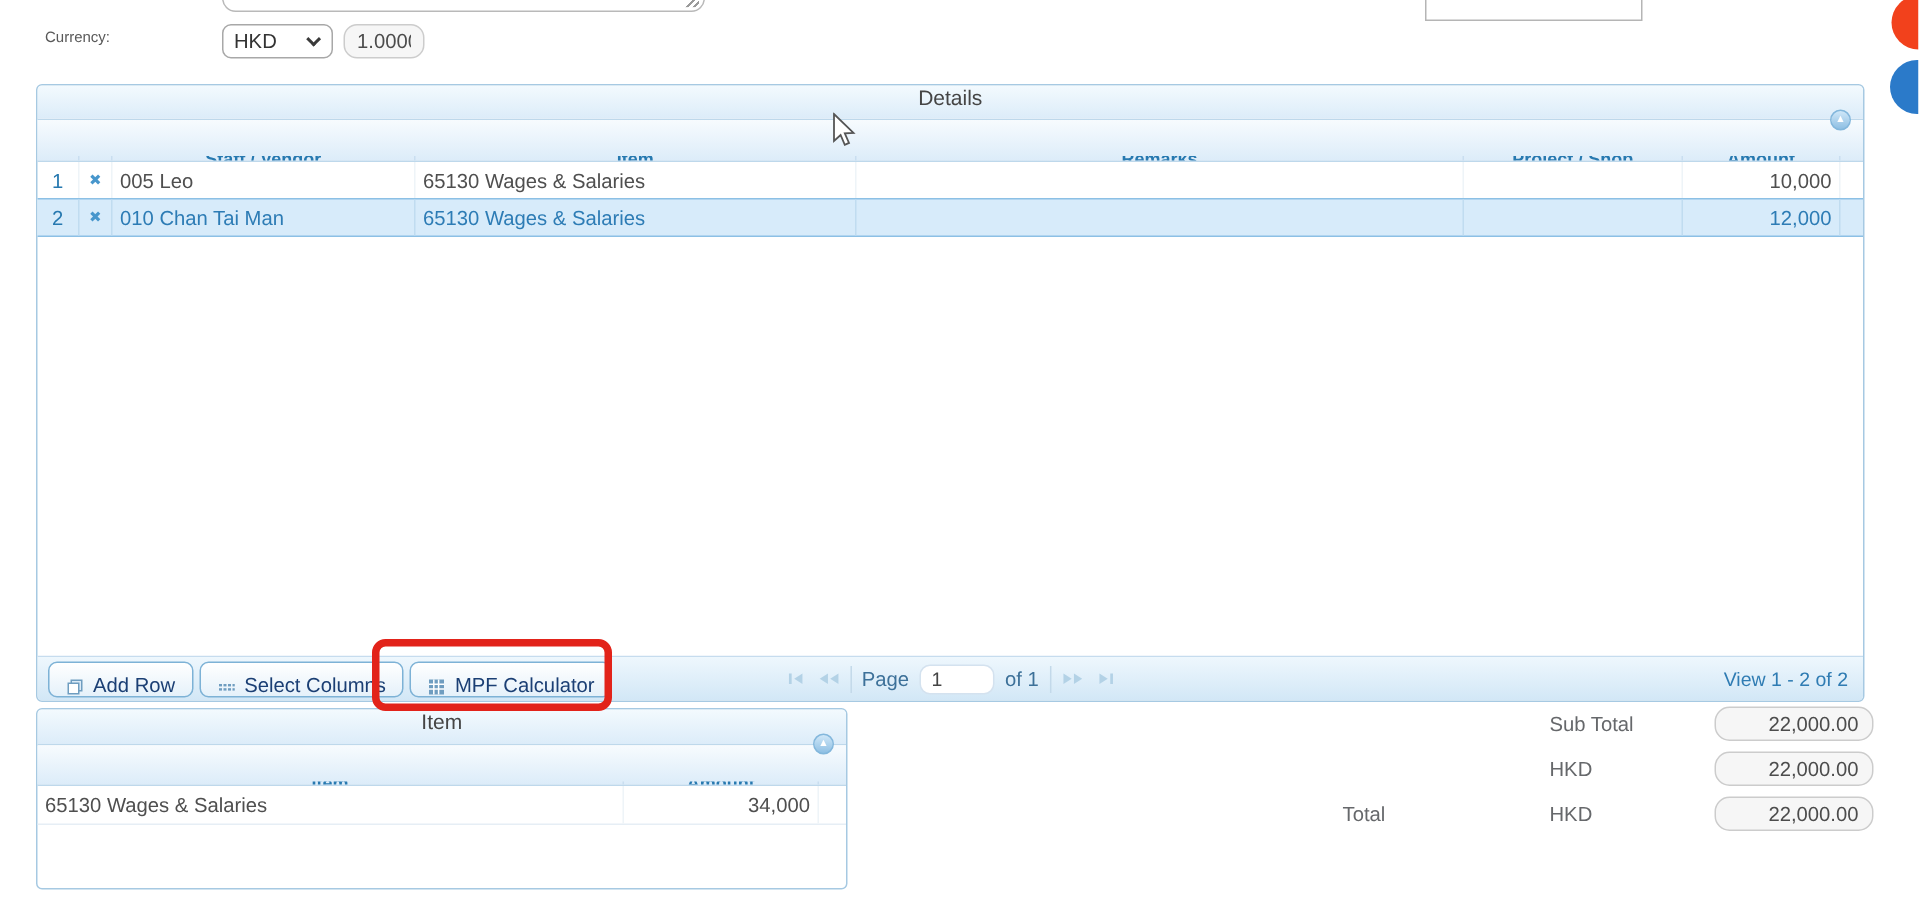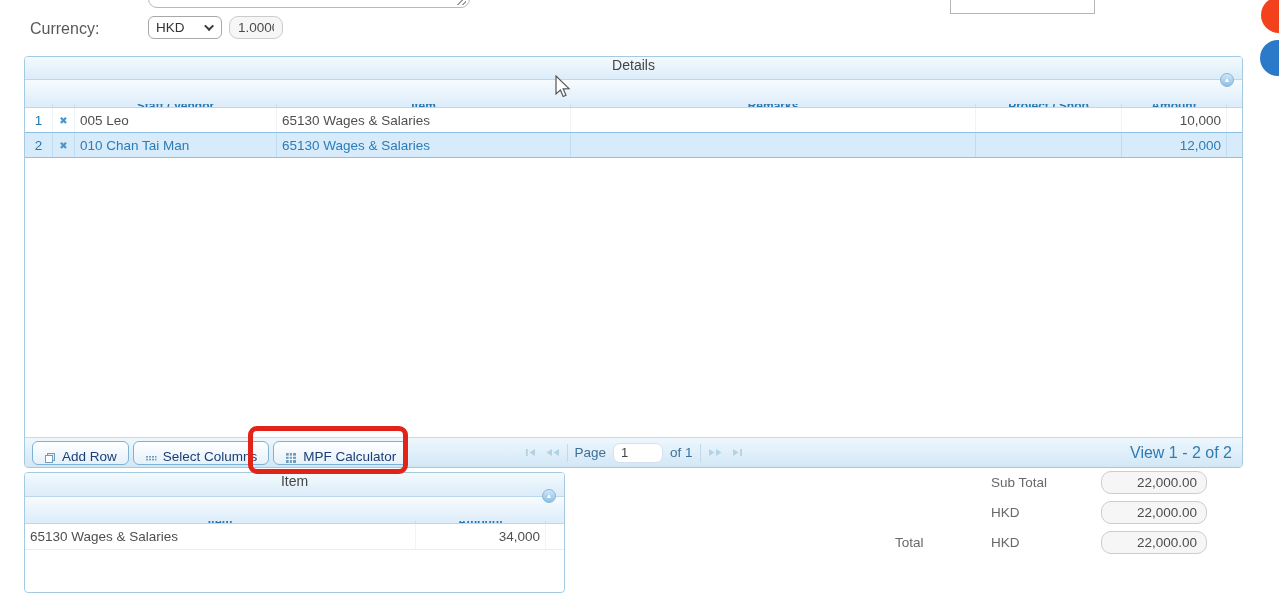--- a/index.html
+++ b/index.html
@@ -15,21 +15,21 @@
   }
   .resize-grip {
     position:absolute; right:3px; bottom:2px; width:10px; height:10px;
     background:repeating-linear-gradient(-45deg,#fff 0 2px,#9a9a9a 2px 3.2px);
     clip-path:polygon(100% 0,100% 100%,0 100%);
   }
   .topright-input {
     position:absolute; left:950px; top:-9px; width:145px; height:23px;
     border:1px solid #b5b5b5; background:#fff;
   }
-  .currency-label { position:absolute; left:30px; top:20px; font-size:16px; color:#595959; }
+  .currency-label { position:absolute; left:30px; top:20px; font-size:10px; color:#595959; }
   .currency-select {
     position:absolute; left:148px; top:16px; width:74px; height:23px;
     border:1px solid #a8a8a8; border-radius:6px; background:#fff;
     display:flex; align-items:center; padding:0 7px; font-size:13.5px; color:#333; cursor:default;
   }
   .caret-down {
     margin-left:auto; width:7px; height:7px; border-left:2px solid #3a3a3a; border-bottom:2px solid #3a3a3a;
     transform:rotate(-45deg) translateY(-2px);
   }
   .ro-pill {
@@ -88,33 +88,33 @@
   .tb-btn svg { flex:0 0 auto; }
   .pager {
     position:absolute; left:50%; transform:translateX(-50%);
     display:flex; align-items:center; gap:7px; color:#3d7199; font-size:13.5px;
   }
   .pg-sep { width:1px; height:18px; background:#c3d9ea; }
   .pg-input {
     width:50px; height:20px; border:1px solid #d4e2ef; border-radius:7px; background:#fff;
     padding:0 7px; font-size:13px; color:#454545; font-family:inherit;
   }
-  .view-status { margin-left:auto; color:#2f7cb3; font-size:16px; padding-right:7px; }
+  .view-status { margin-left:auto; color:#2f7cb3; font-size:13px; padding-right:7px; }
   .annotation-box {
     position:absolute; left:248px; top:426px; width:160px; height:48px;
     border:5px solid #e2231a; border-radius:9px; z-index:6; pointer-events:none;
   }
   
   .igrid-hd, .igrid-row { display:grid; grid-template-columns:391px 130px 1fr; }
   .igrid-hd { height:27px; background:linear-gradient(#f7fbfe,#dcecf9); border-bottom:1px solid #bed8eb; }
   .igrid-row { height:26px; border-bottom:1px solid #e6eef5; font-size:13.5px; color:#4f4f4f; }
   
   .tot-row { position:absolute; display:flex; align-items:center; font-size:13.5px; color:#66686b; }
   .tot-l1 { width:96px; }
-  .tot-l2 { width:110px; }
+  .tot-l2 { width:110px;margin-left:42px; }
   .tot-input { width:106px; height:23px; padding:0 9px; text-align:right;border-radius:10px; }
   
   .fab { position:absolute; width:36px; height:36px; border-radius:50%; z-index:8; cursor:pointer; }
   .fab-red { left:1261px; top:-3px; background:#f2411c; }
   .fab-blue { left:1260px; top:40px; background:#2b7ac9; }
   .cursor { position:absolute; left:553px; top:75px; z-index:10; pointer-events:none; }
 </style>
 </head>
 <body>
 

